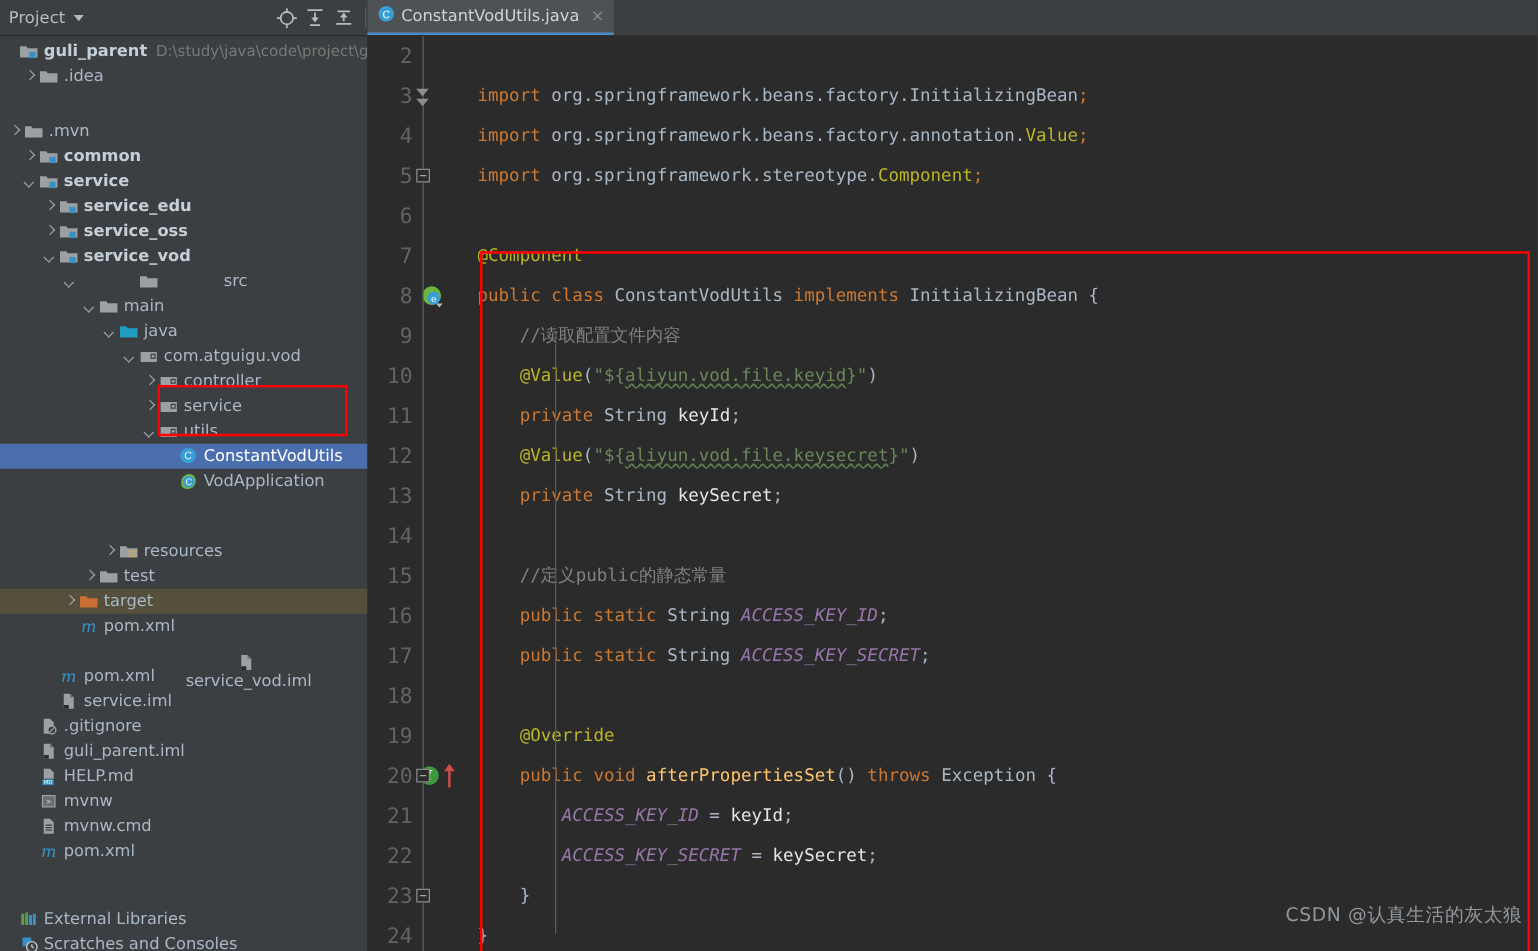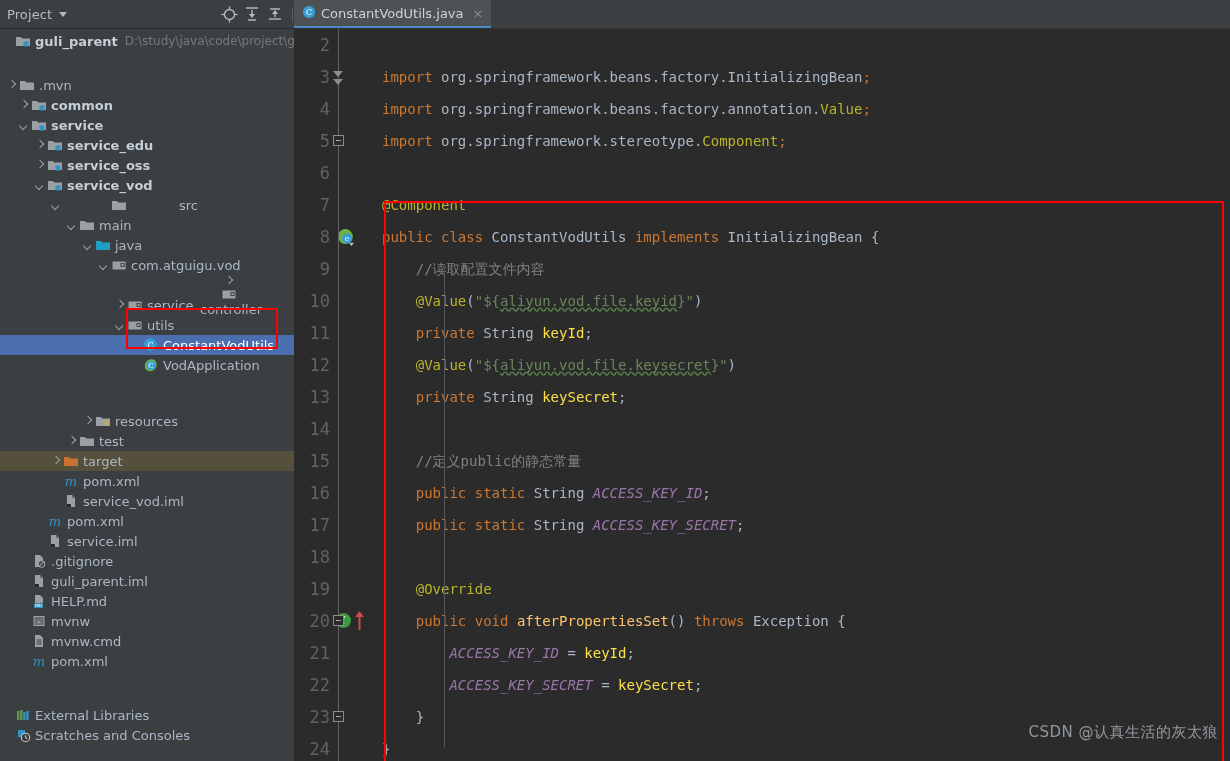--- a/index.html
+++ b/index.html
@@ -184,21 +184,21 @@
     white-space: pre;
     line-height: 32px;
     letter-spacing: 0px;
   }
 
   
   .kw   { color: #cc7832; }
   .anno { color: #bbb529; }
   .str  { color: #6a8759; }
   .cls  { color: #a9b7c6; }
-  .field{ color: #fde047; }
+  .field{ color: #e5e5e5; }
   .sfield{ color: #9876aa; font-style: italic; }
   .cmt  { color: #808080; }
   .mtd  { color: #ffc66d; }
   .punc { color: #a9b7c6; }
   .undl { text-decoration: underline wavy #5a7f4a; text-decoration-skip-ink: none; }
 
   
   .vguide {
     position: absolute;
     width: 1px;
@@ -345,20 +345,27 @@
     <div id="project-tree">
         <div class="row bold" style="padding-left: 2px;">
           <span class="arrow"></span>
           <span class="ico"><svg width="16" height="16" viewBox="0 0 16 16">
               <path fill="#9aa0a3" d="M1 4h5l1.2 1.6H15V13H1z"></path>
               <rect x="8.5" y="8.5" width="5" height="5" fill="#3592c4"></rect>
             </svg></span>
           <span class="label">guli_parent</span>
           <span class="path">D:\study\java\code\project\guli_pa</span>
         </div>
+        <div class="row" style="padding-left: 18px;">
+          <span class="arrow r"></span>
+          <span class="ico"><svg width="16" height="16" viewBox="0 0 16 16">
+              <path fill="#9aa0a3" d="M1 4h5l1.2 1.6H15V13H1z"></path>
+            </svg></span>
+          <span class="label">.idea</span>
+        </div>
         <div class="row" style="padding-left: 6px; margin-top: 24px;">
           <span class="arrow r"></span>
           <span class="ico"><svg width="16" height="16" viewBox="0 0 16 16">
               <path fill="#9aa0a3" d="M1 4h5l1.2 1.6H15V13H1z"></path>
             </svg></span>
           <span class="label">.mvn</span>
         </div>
         <div class="row bold" style="padding-left: 18px;">
           <span class="arrow r"></span>
           <span class="ico"><svg width="16" height="16" viewBox="0 0 16 16">
@@ -422,21 +429,21 @@
         </div>
         <div class="row" style="padding-left: 98px;">
           <span class="arrow d"></span>
           <span class="ico"><svg width="16" height="16" viewBox="0 0 16 16">
               <path fill="#9aa0a3" d="M1.5 4.5h13v8h-13z"></path>
               <rect x="9.5" y="6" width="4" height="4" fill="#3c3f41"></rect>
               <circle cx="11.5" cy="8" r="1.2" fill="#9aa0a3"></circle>
             </svg></span>
           <span class="label">com.atguigu.vod</span>
         </div>
-        <div class="row" style="padding-left: 114px; flex-direction: column;">
+        <div class="row" style="padding-left: 114px;">
           <span class="arrow r"></span>
           <span class="ico"><svg width="16" height="16" viewBox="0 0 16 16">
               <path fill="#9aa0a3" d="M1.5 4.5h13v8h-13z"></path>
               <rect x="9.5" y="6" width="4" height="4" fill="#3c3f41"></rect>
               <circle cx="11.5" cy="8" r="1.2" fill="#9aa0a3"></circle>
             </svg></span>
           <span class="label">controller</span>
         </div>
         <div class="row" style="padding-left: 114px;">
           <span class="arrow r"></span>
@@ -497,21 +504,21 @@
             </svg></span>
           <span class="label">target</span>
         </div>
         <div class="row" style="padding-left: 50px;">
           <span class="arrow"></span>
           <span class="ico"><svg width="16" height="16" viewBox="0 0 16 16">
               <text x="8" y="12.5" font-size="13" font-style="italic" font-family="DejaVu Serif, serif" fill="#3592c4" text-anchor="middle">m</text>
             </svg></span>
           <span class="label">pom.xml</span>
         </div>
-        <div class="row" style="padding-left: 50px;">
+        <div class="row" style="padding-left: 50px; flex-direction: column;">
           <span class="arrow"></span>
           <span class="ico"><svg width="16" height="16" viewBox="0 0 16 16">
               <path fill="#9aa0a3" d="M4 2h5l3 3v9H4z"></path>
               <path fill="#6a6e70" d="M9 2l3 3H9z"></path>
               <rect x="4" y="11" width="4" height="3" fill="#2b2b2b"></rect>
             </svg></span>
           <span class="label">service_vod.iml</span>
         </div>
         <div class="row" style="padding-left: 34px;">
           <span class="arrow"></span>

